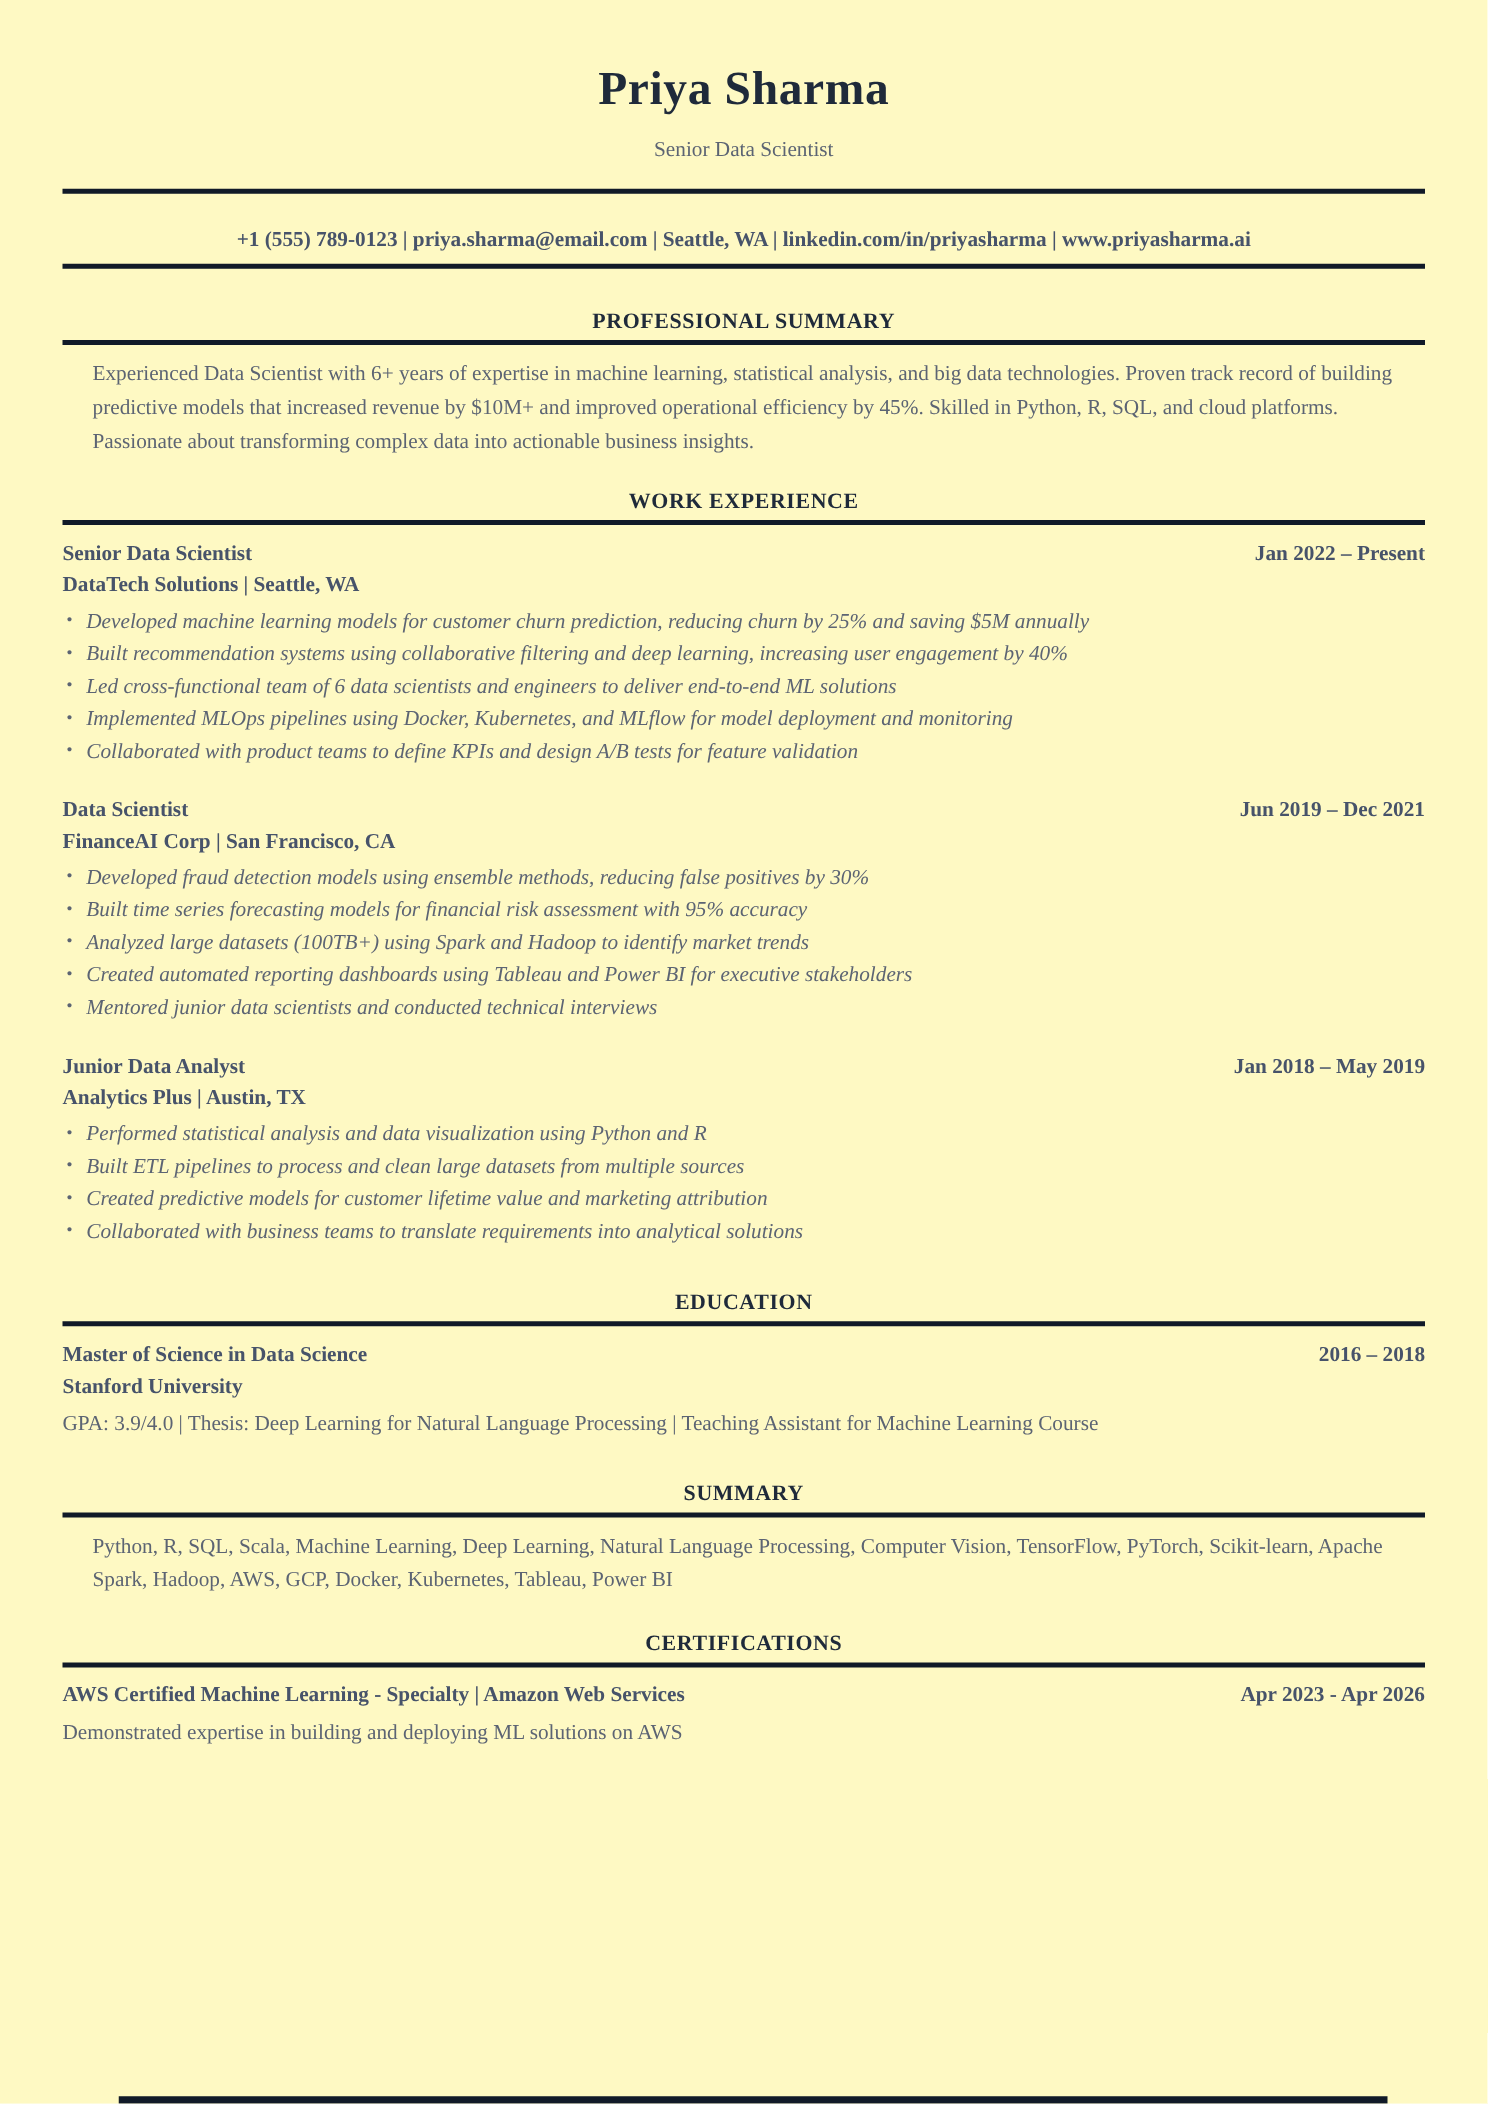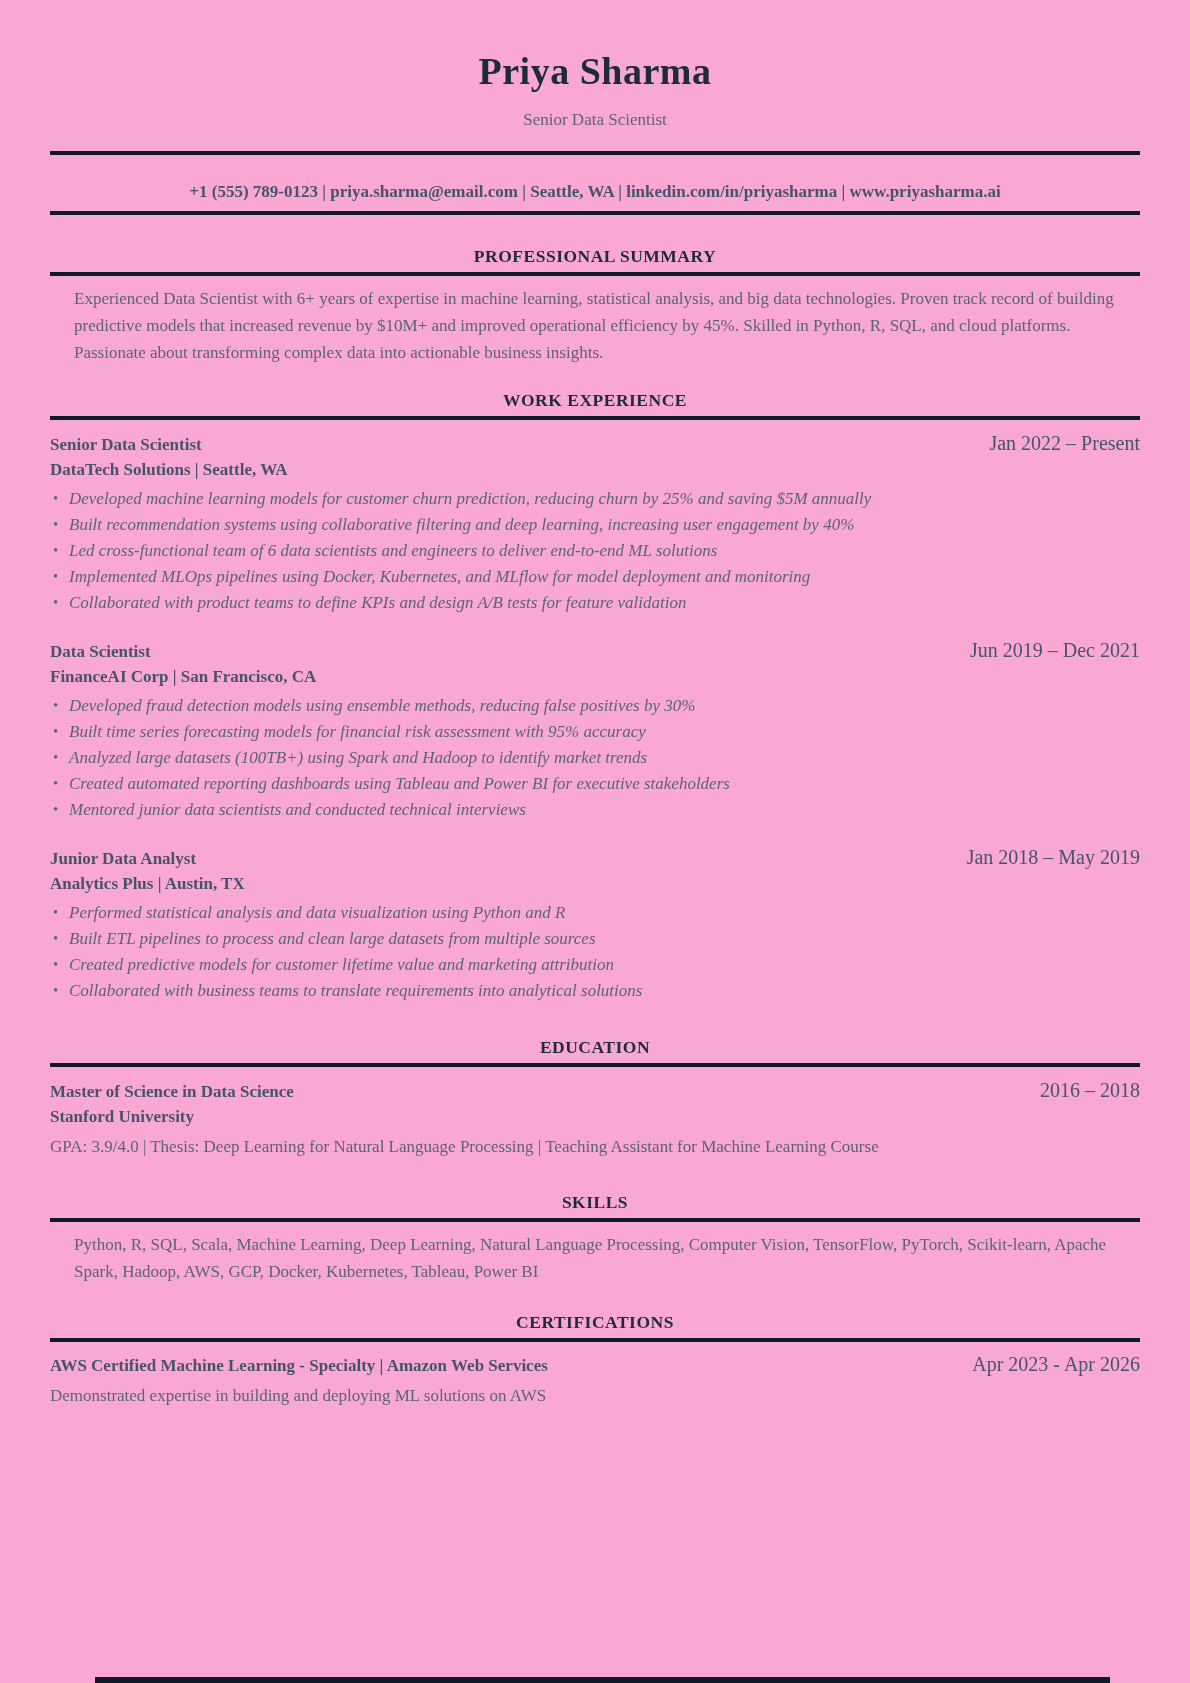--- a/index.html
+++ b/index.html
@@ -2,21 +2,21 @@
 <html style="--heading: #1f2a3a; --subheading: #47536a; --body: #5c6473; --divider: #111a28;"><head>
 <meta charset="utf-8">
 <style>
   * { margin:0; padding:0; box-sizing:border-box; }
   html,body { background:#ffffff; }
   body { font-family:"Liberation Serif","DejaVu Serif",serif; }
   .page{
     position:relative;
     width:1190px; height:1683px;
     margin:0 auto;
-    background:#f9a8d4;
+    background:#fef9c3;
     padding:40px 50px 0;
     overflow:hidden;
     color:var(--body,#5c6473);
   }
   .name{
     font-size:38px; font-weight:bold; text-align:center;
     color:var(--heading,#202b3a); margin-top:8px; line-height:1.25;
     letter-spacing:0.5px;
   }
   .subtitle{
@@ -54,21 +54,21 @@
   .entry{ margin-top:11px; }
   .entry + .entry{ margin-top:22px; }
   .entry-row{
     display:flex; justify-content:space-between; align-items:baseline;
     line-height:24px;
   }
   .entry-title{
     font-size:17px; font-weight:bold; color:var(--subheading,#4a5468);
   }
   .entry-dates{
-    font-size:20px; font-weight:normal; color:var(--subheading,#4a5468);
+    font-size:17px; font-weight:bold; color:var(--subheading,#4a5468);
     white-space:nowrap;
   }
   .entry-org{
     font-size:17px; font-weight:bold; color:var(--subheading,#4a5468);
     line-height:25px;
   }
   .entry-detail{
     font-size:17px; color:var(--body,#5c6473); line-height:27px; margin-top:4px;
   }
   ul.bullets{ list-style:none; margin-top:4px; }
@@ -163,21 +163,21 @@
         <span class="entry-title">Master of Science in Data Science</span>
         <span class="entry-dates">2016 – 2018</span>
       </div>
       <div class="entry-org">Stanford University</div>
       <div class="entry-detail">GPA: 3.9/4.0 | Thesis: Deep Learning for Natural Language Processing | Teaching Assistant for Machine Learning Course</div>
     </article>
 
   </section>
 
   <section class="sec-skills">
-    <h2>SKILLS</h2>
+    <h2>SUMMARY</h2>
     <hr class="rule">
     <p class="body-text">Python, R, SQL, Scala, Machine Learning, Deep Learning, Natural Language Processing, Computer Vision, TensorFlow, PyTorch, Scikit-learn, Apache Spark, Hadoop, AWS, GCP, Docker, Kubernetes, Tableau, Power BI</p>
   </section>
 
   <section class="sec-certifications">
     <h2>CERTIFICATIONS</h2>
     <hr class="rule">
 
     <article class="entry" style="margin-top:10px;">
       <div class="entry-row">

